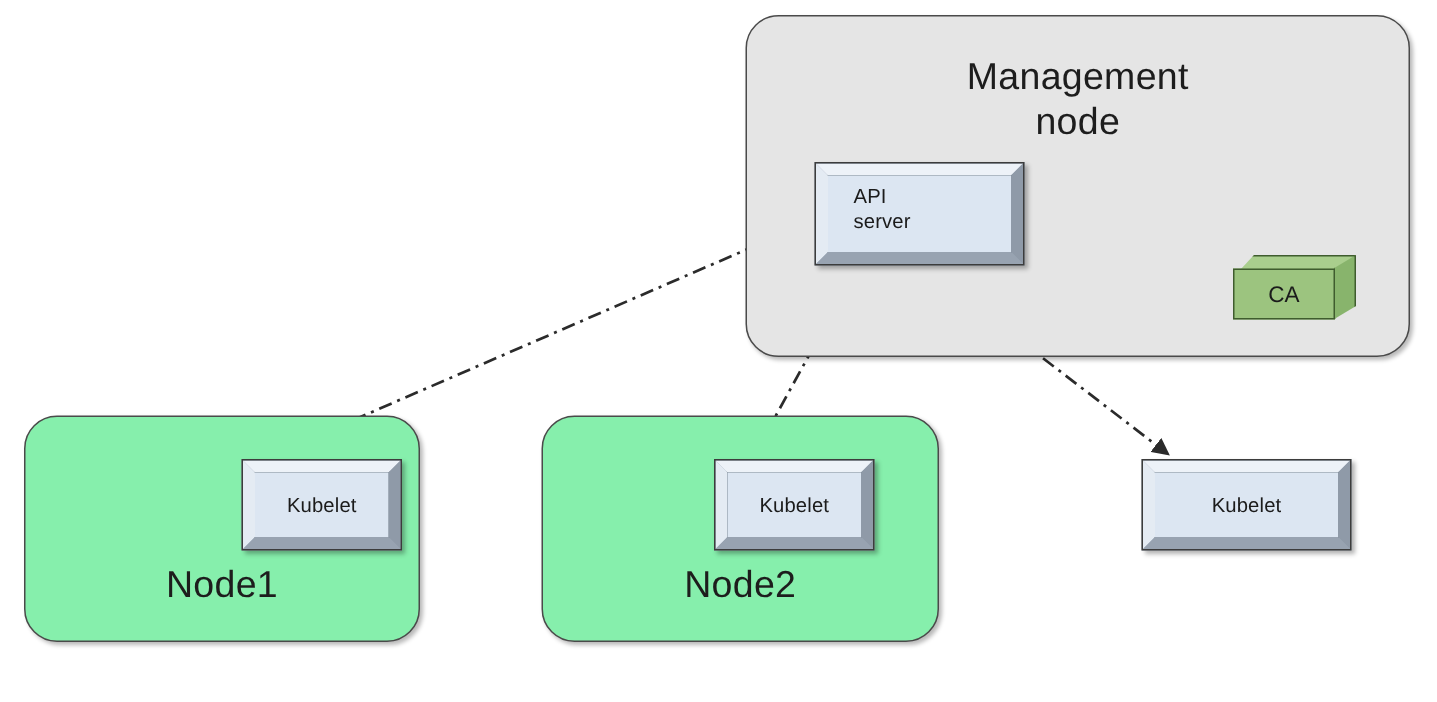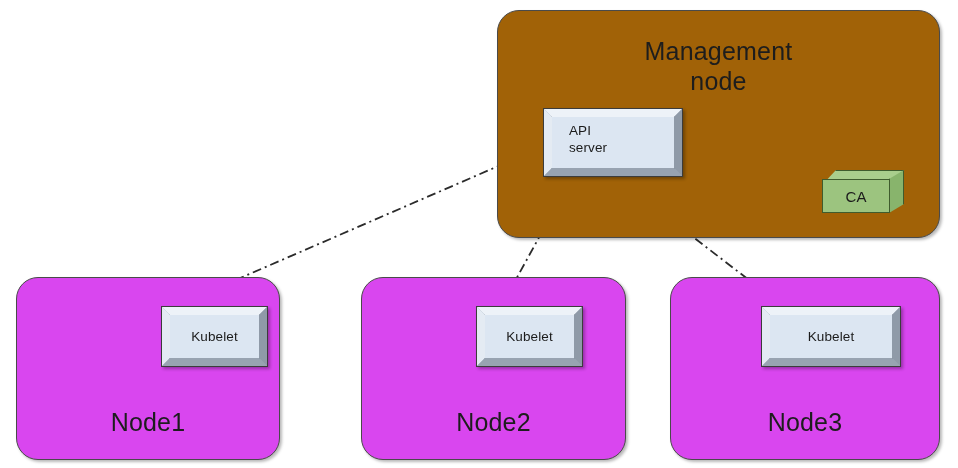--- a/index.html
+++ b/index.html
@@ -19,27 +19,27 @@
   
   .container-box{
     position:absolute;
     box-sizing:border-box;
     border:1.6px solid #4a4a4a;
     border-radius:22px;
   }
   .mgmt-box{
     left:497px; top:10px;
     width:443px; height:228px;
-    background:#a16207;
+    background:#e5e5e5;
     box-shadow:2px 2px 3px rgba(0,0,0,.28);
   }
   .node-box{
     top:277px;
-    height:183px;
-    background:#d946ef;
+    height:151px;
+    background:#86efac;
     box-shadow:2px 2px 3px rgba(0,0,0,.28);
   }
   .node-box.n1{left:16px;  width:264px;}
   .node-box.n2{left:345px; width:265px;margin-left:16px;}
   .node-box.n3{left:670px; width:270px;}
 
   .container-title{
     position:absolute;
     width:100%;
     text-align:center;
@@ -219,23 +219,20 @@
   </div>
   <div class="bevel kubelet-box" id="kubelet-2">
     <div class="face"></div>
     <div class="edge top"></div>
     <div class="edge left"></div>
     <div class="edge right"></div>
     <div class="edge bottom"></div>
     <div class="label">Kubelet</div>
   </div>
 
-  <div class="container-box node-box n3">
-    <div class="container-title node-title">Node3</div>
-  </div>
   <div class="bevel kubelet-box" id="kubelet-3">
     <div class="face"></div>
     <div class="edge top"></div>
     <div class="edge left"></div>
     <div class="edge right"></div>
     <div class="edge bottom"></div>
     <div class="label">Kubelet</div>
   </div>
 
 </div>

